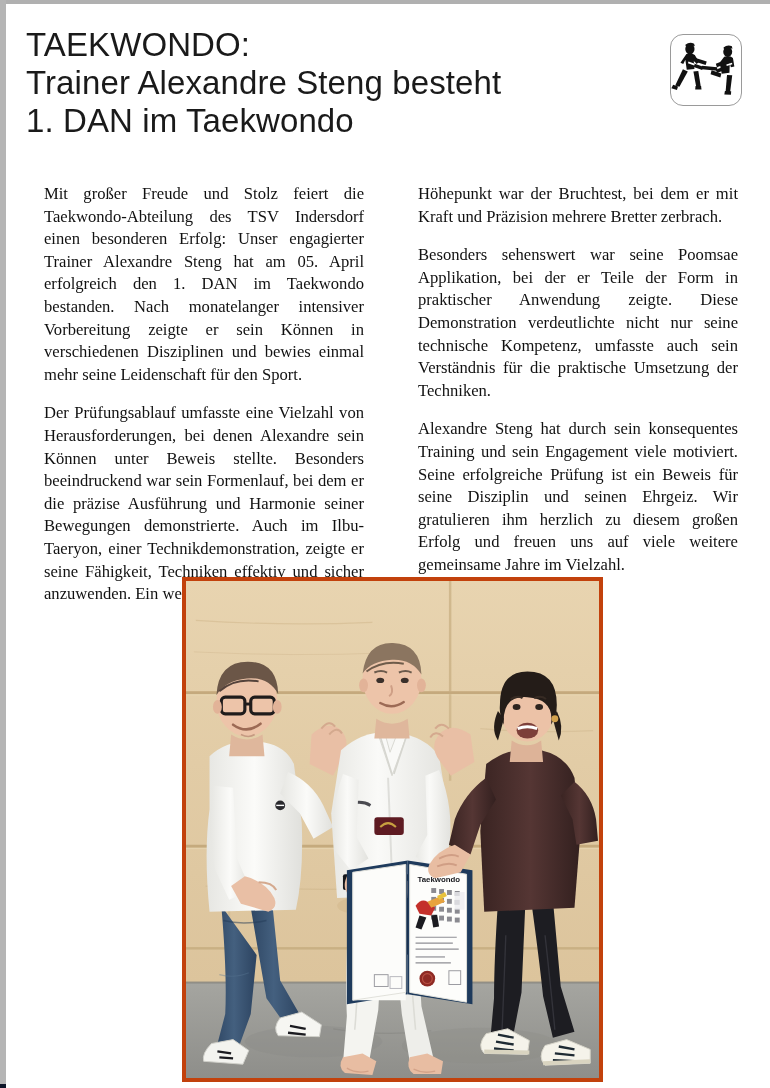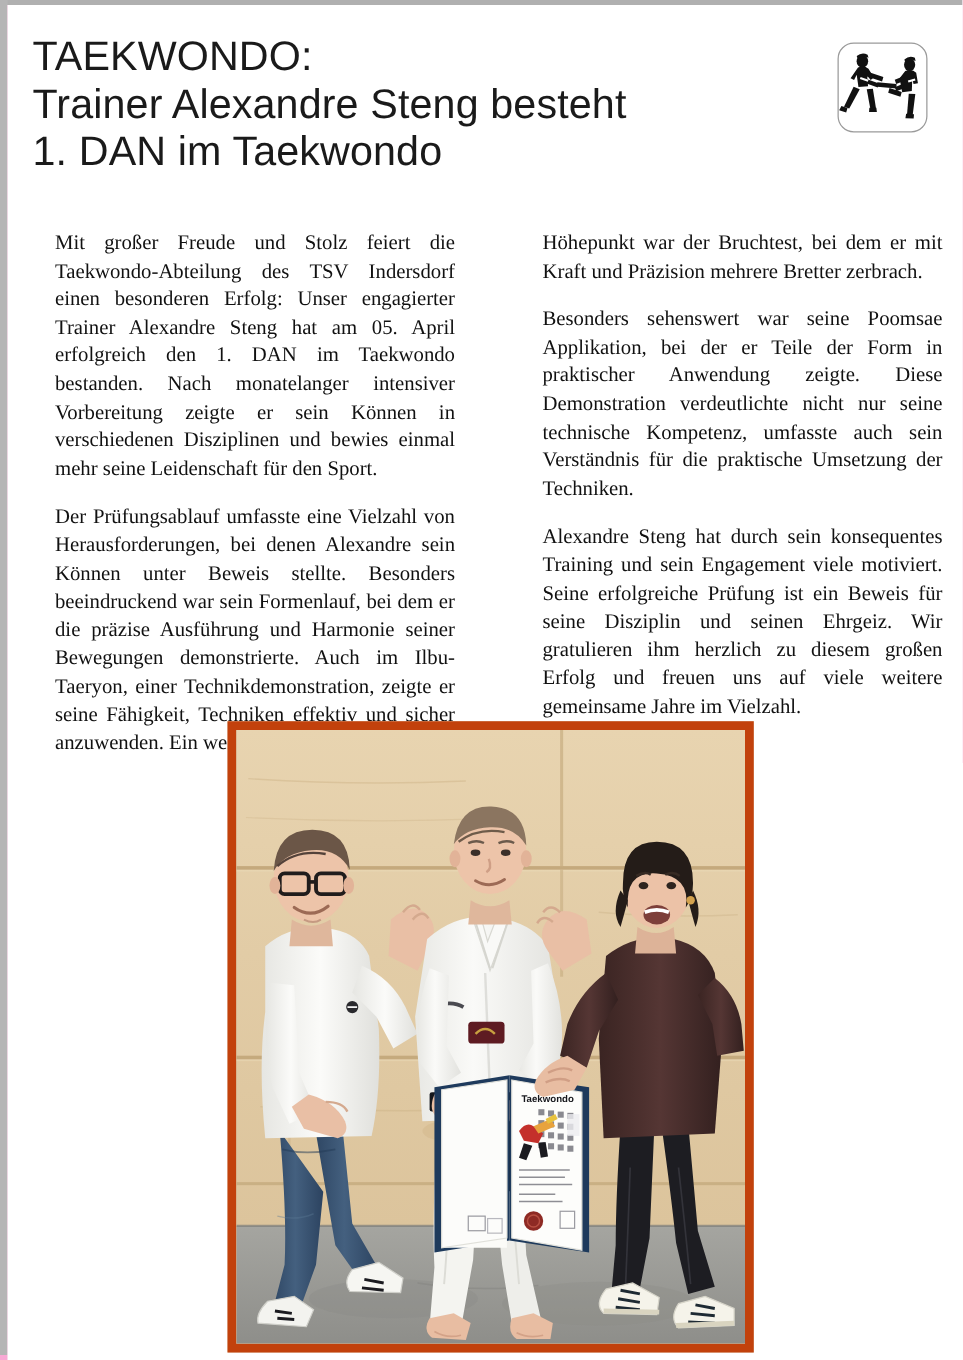--- a/index.html
+++ b/index.html
@@ -14,21 +14,21 @@
     font-family: "Liberation Serif", "DejaVu Serif", serif;
     position: relative;
   }
 
   
   #page {
     position: absolute;
     left: 0; top: 0;
     width: 770px;
     height: 1088px;
-    background: #f9a8d4;
+    background: #0f172a;
   }
   .edge-top {
     position: absolute;
     left: 0; top: 0;
     width: 770px; height: 4px;
     background: #b0b0b0;
   }
   .edge-left {
     position: absolute;
     left: 0; top: 0;
@@ -87,35 +87,35 @@
     top: 0;
     width: 352px;
     font-size: 16.6px;
     line-height: 22.6px;
     text-align: justify;
     text-justify: inter-word;
     color: #111111;
     hyphens: manual;
   }
   .col.left  { left: 0px; }
-  .col.right { left: 390px; }
+  .col.right { left: 374px; }
   .col p {
     margin: 16px;
     text-align: justify;
   }
   .col p:last-child { text-align: justify; font-family: Liberation Serif, serif; }
 
   
   .photo {
     position: absolute;
     left: 176px;
     top: 573px;
     width: 421px;
     height: 505px;
-    border: 7px solid #c2410c;
+    border: 4px solid #c2410c;
     box-sizing: border-box;
     overflow: hidden;
     background: #d9c8a8;
     text-align: right;
   }
   .photo svg { display:block; width:100%; height:100%; }
 </style>
 </head>
 <body>
 

